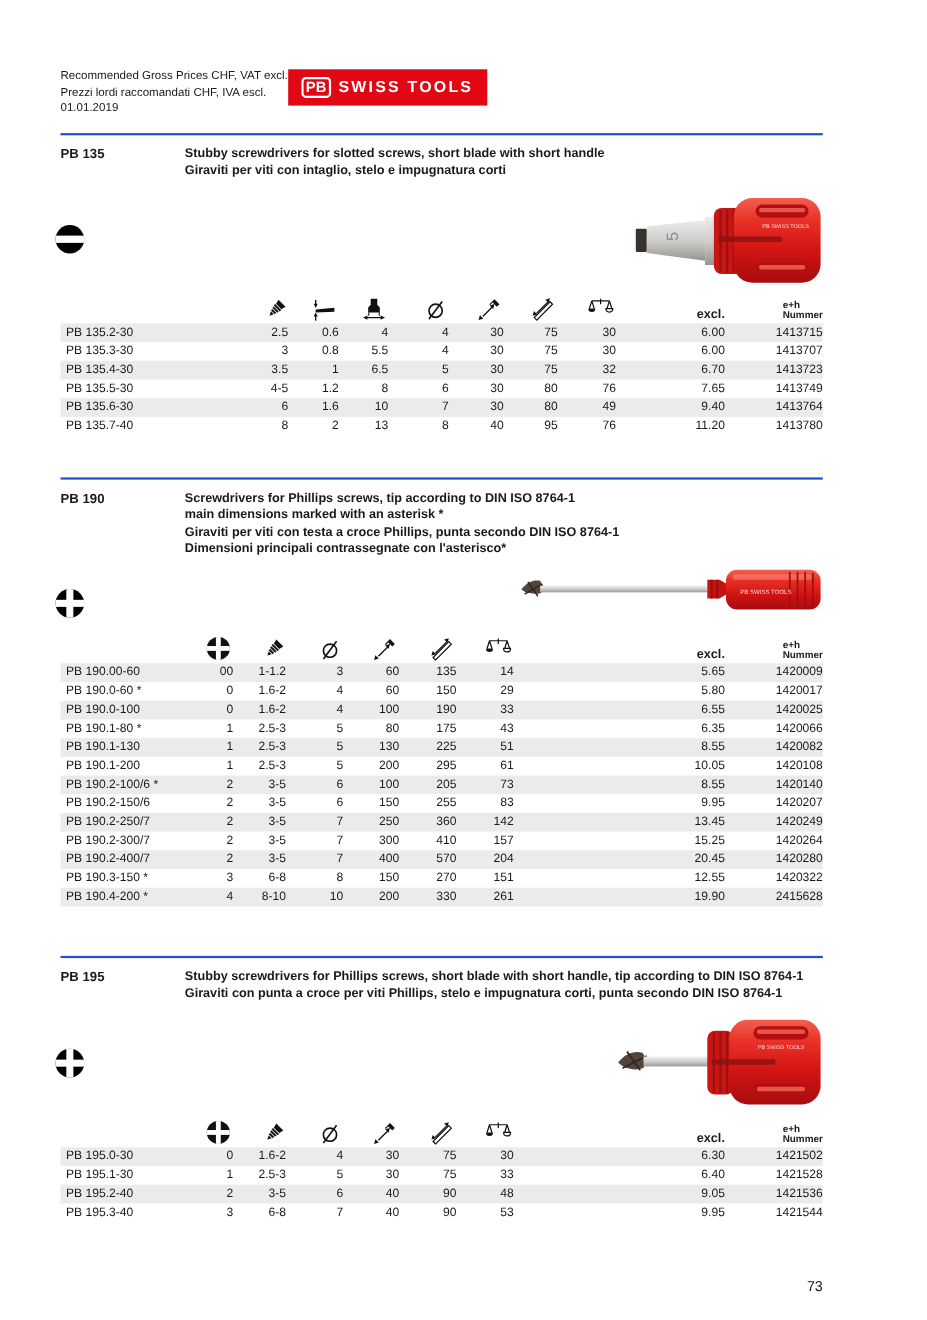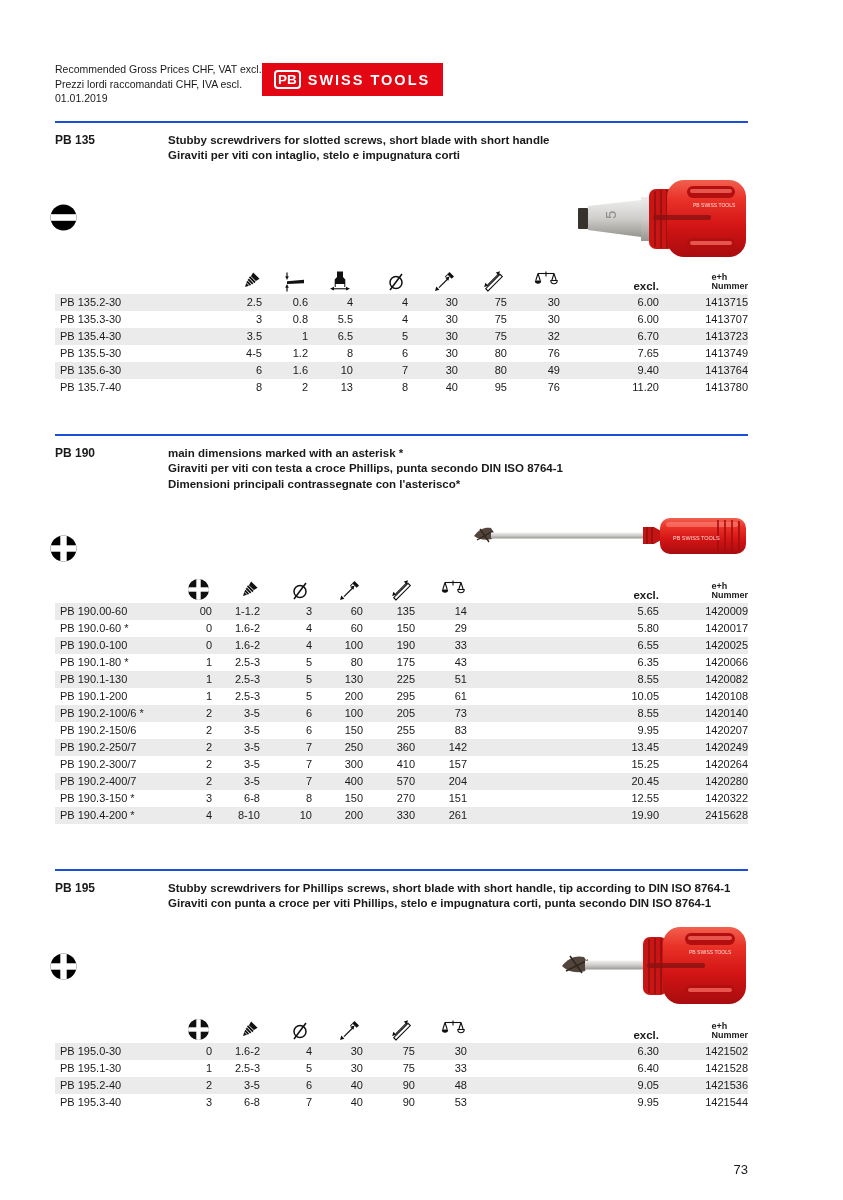--- a/index.html
+++ b/index.html
@@ -283,20 +283,21 @@
           </div>
         </div>
     </div>
   </section>
 
   <section class="section s2">
     <div class="sec-head">
       <div class="sec-code">PB 190</div>
       <div class="sec-titles">
         <div class="t-lines">
+            <div class="">Screwdrivers for Phillips screws, tip according to DIN ISO 8764-1</div>
             <div class="">main dimensions marked with an asterisk *</div>
           </div>
         <div class="t-lines sub">
             <div class="">Giraviti per viti con testa a croce Phillips, punta secondo DIN ISO 8764-1</div>
             <div class="">Dimensioni principali contrassegnate con l'asterisco*</div>
           </div>
       </div>
       <div class="drive-icon">
         <svg width="27" height="27" viewBox="0 0 27 27">
             <defs>

